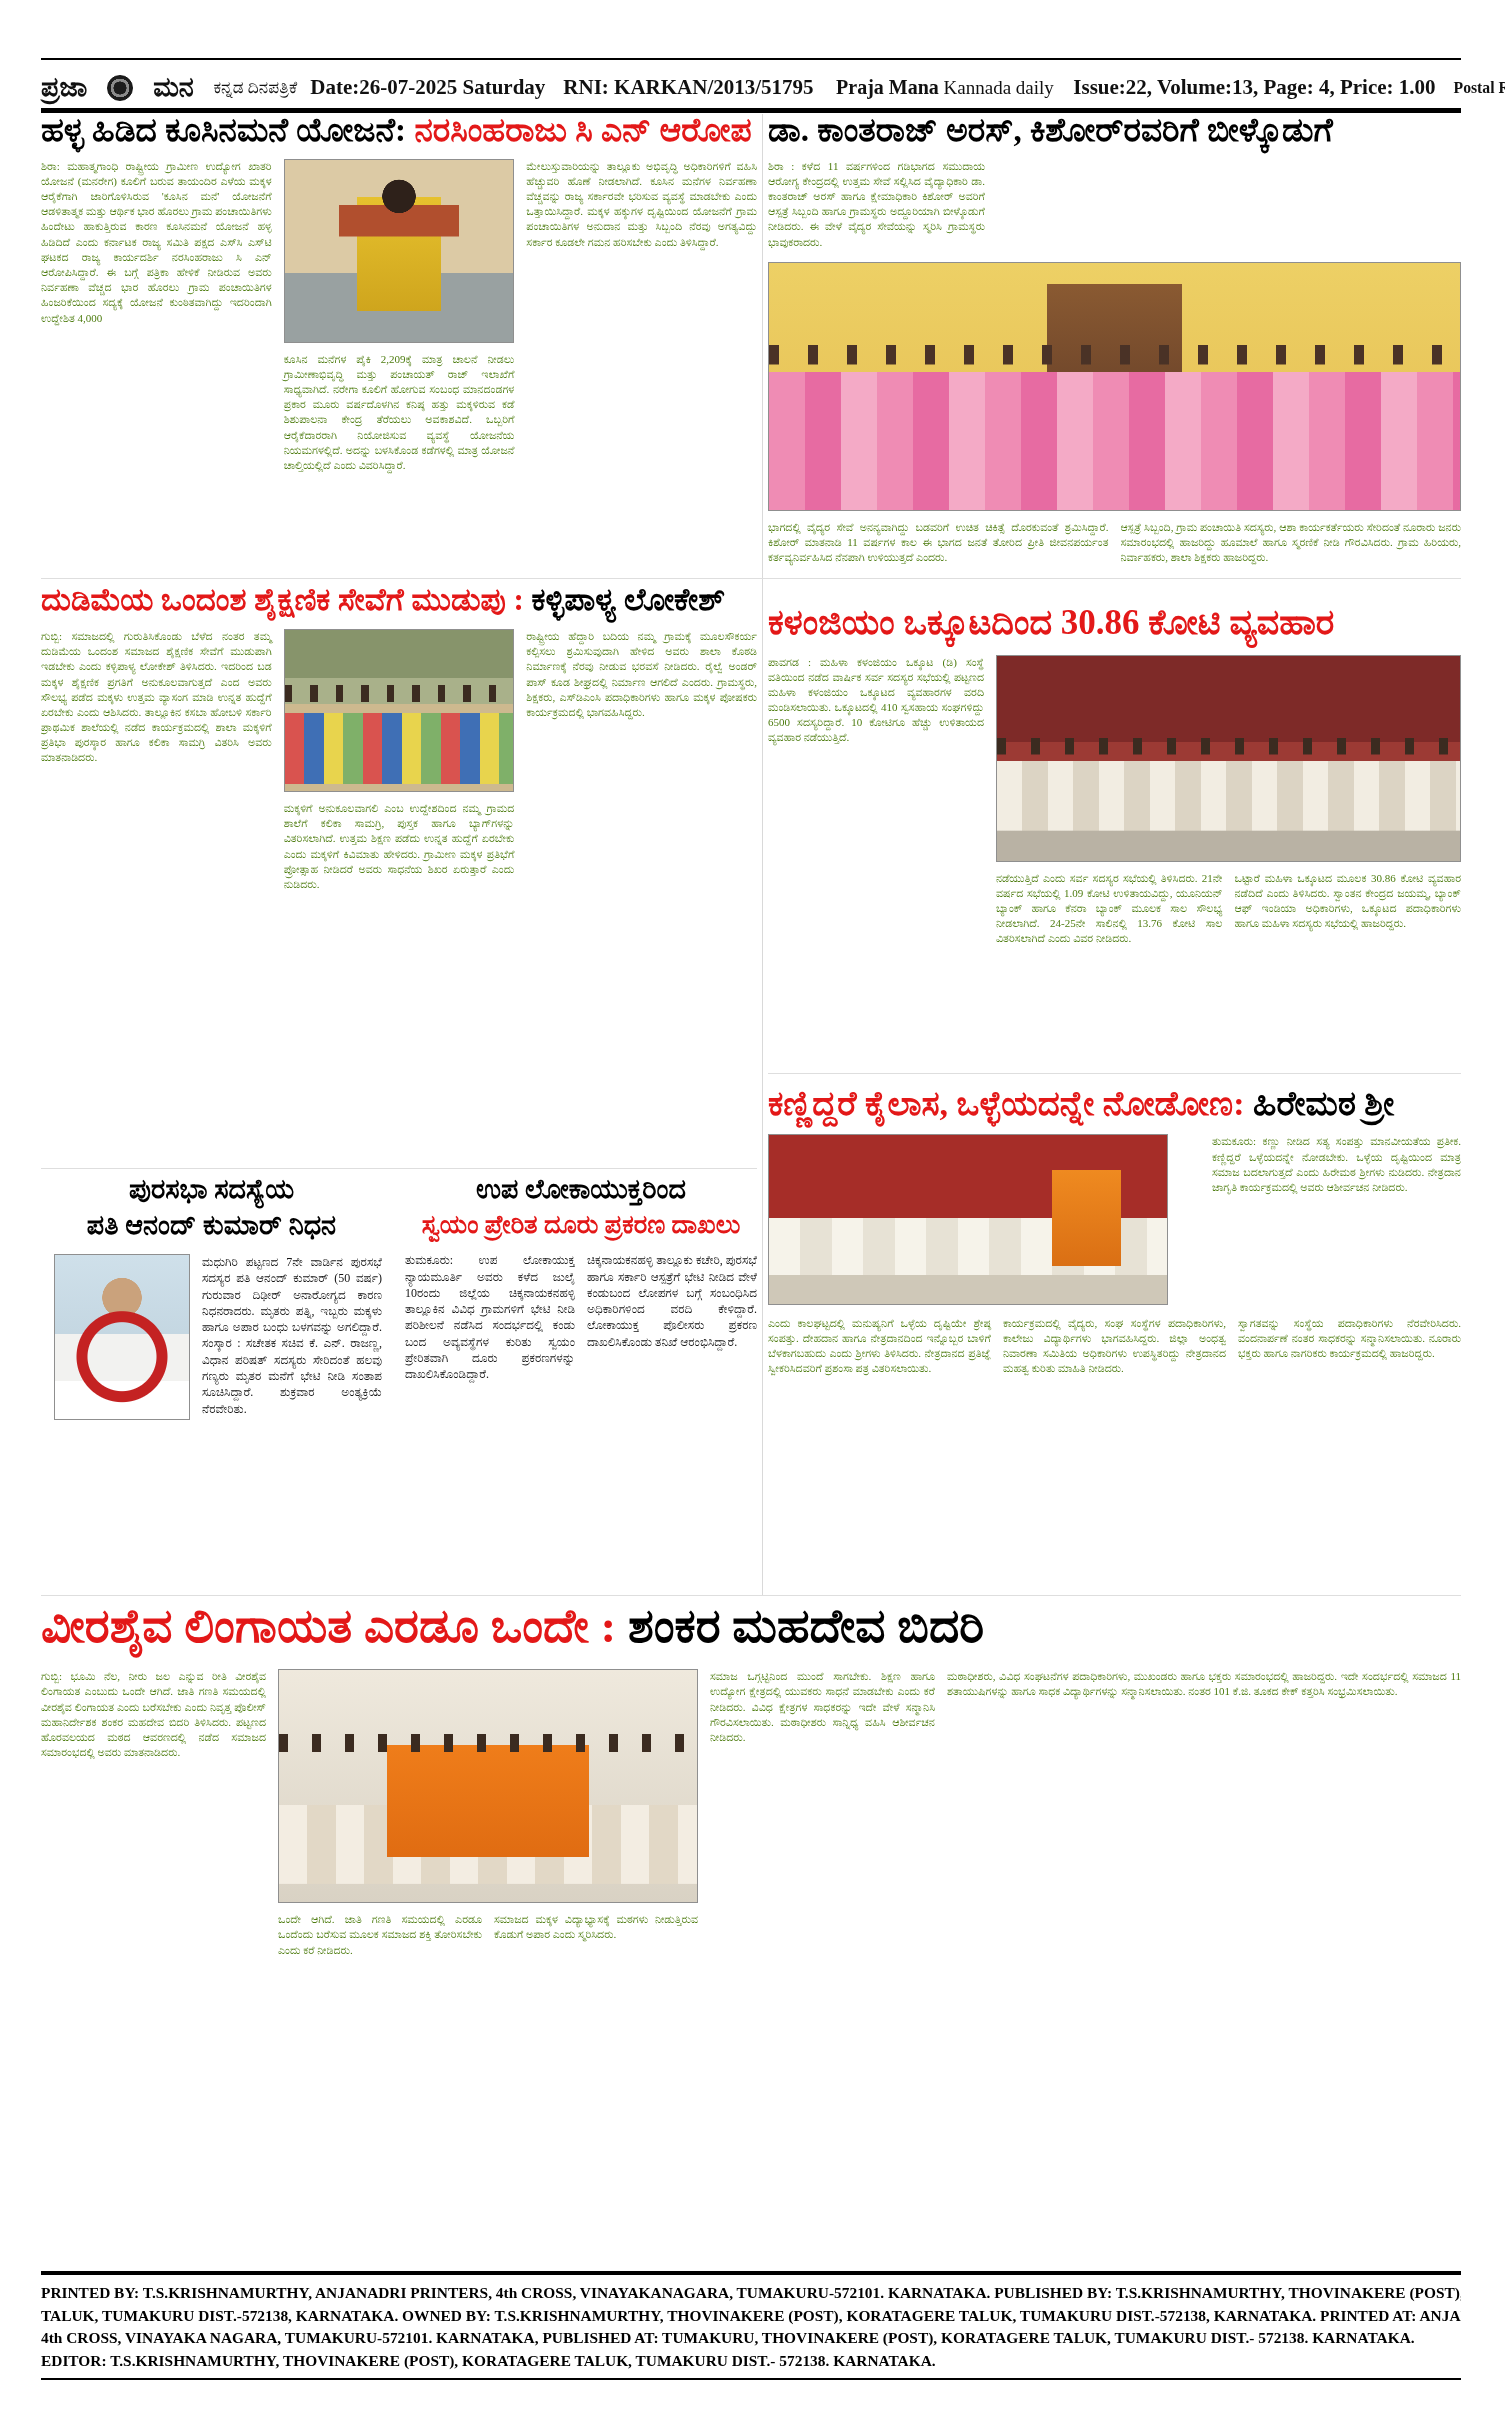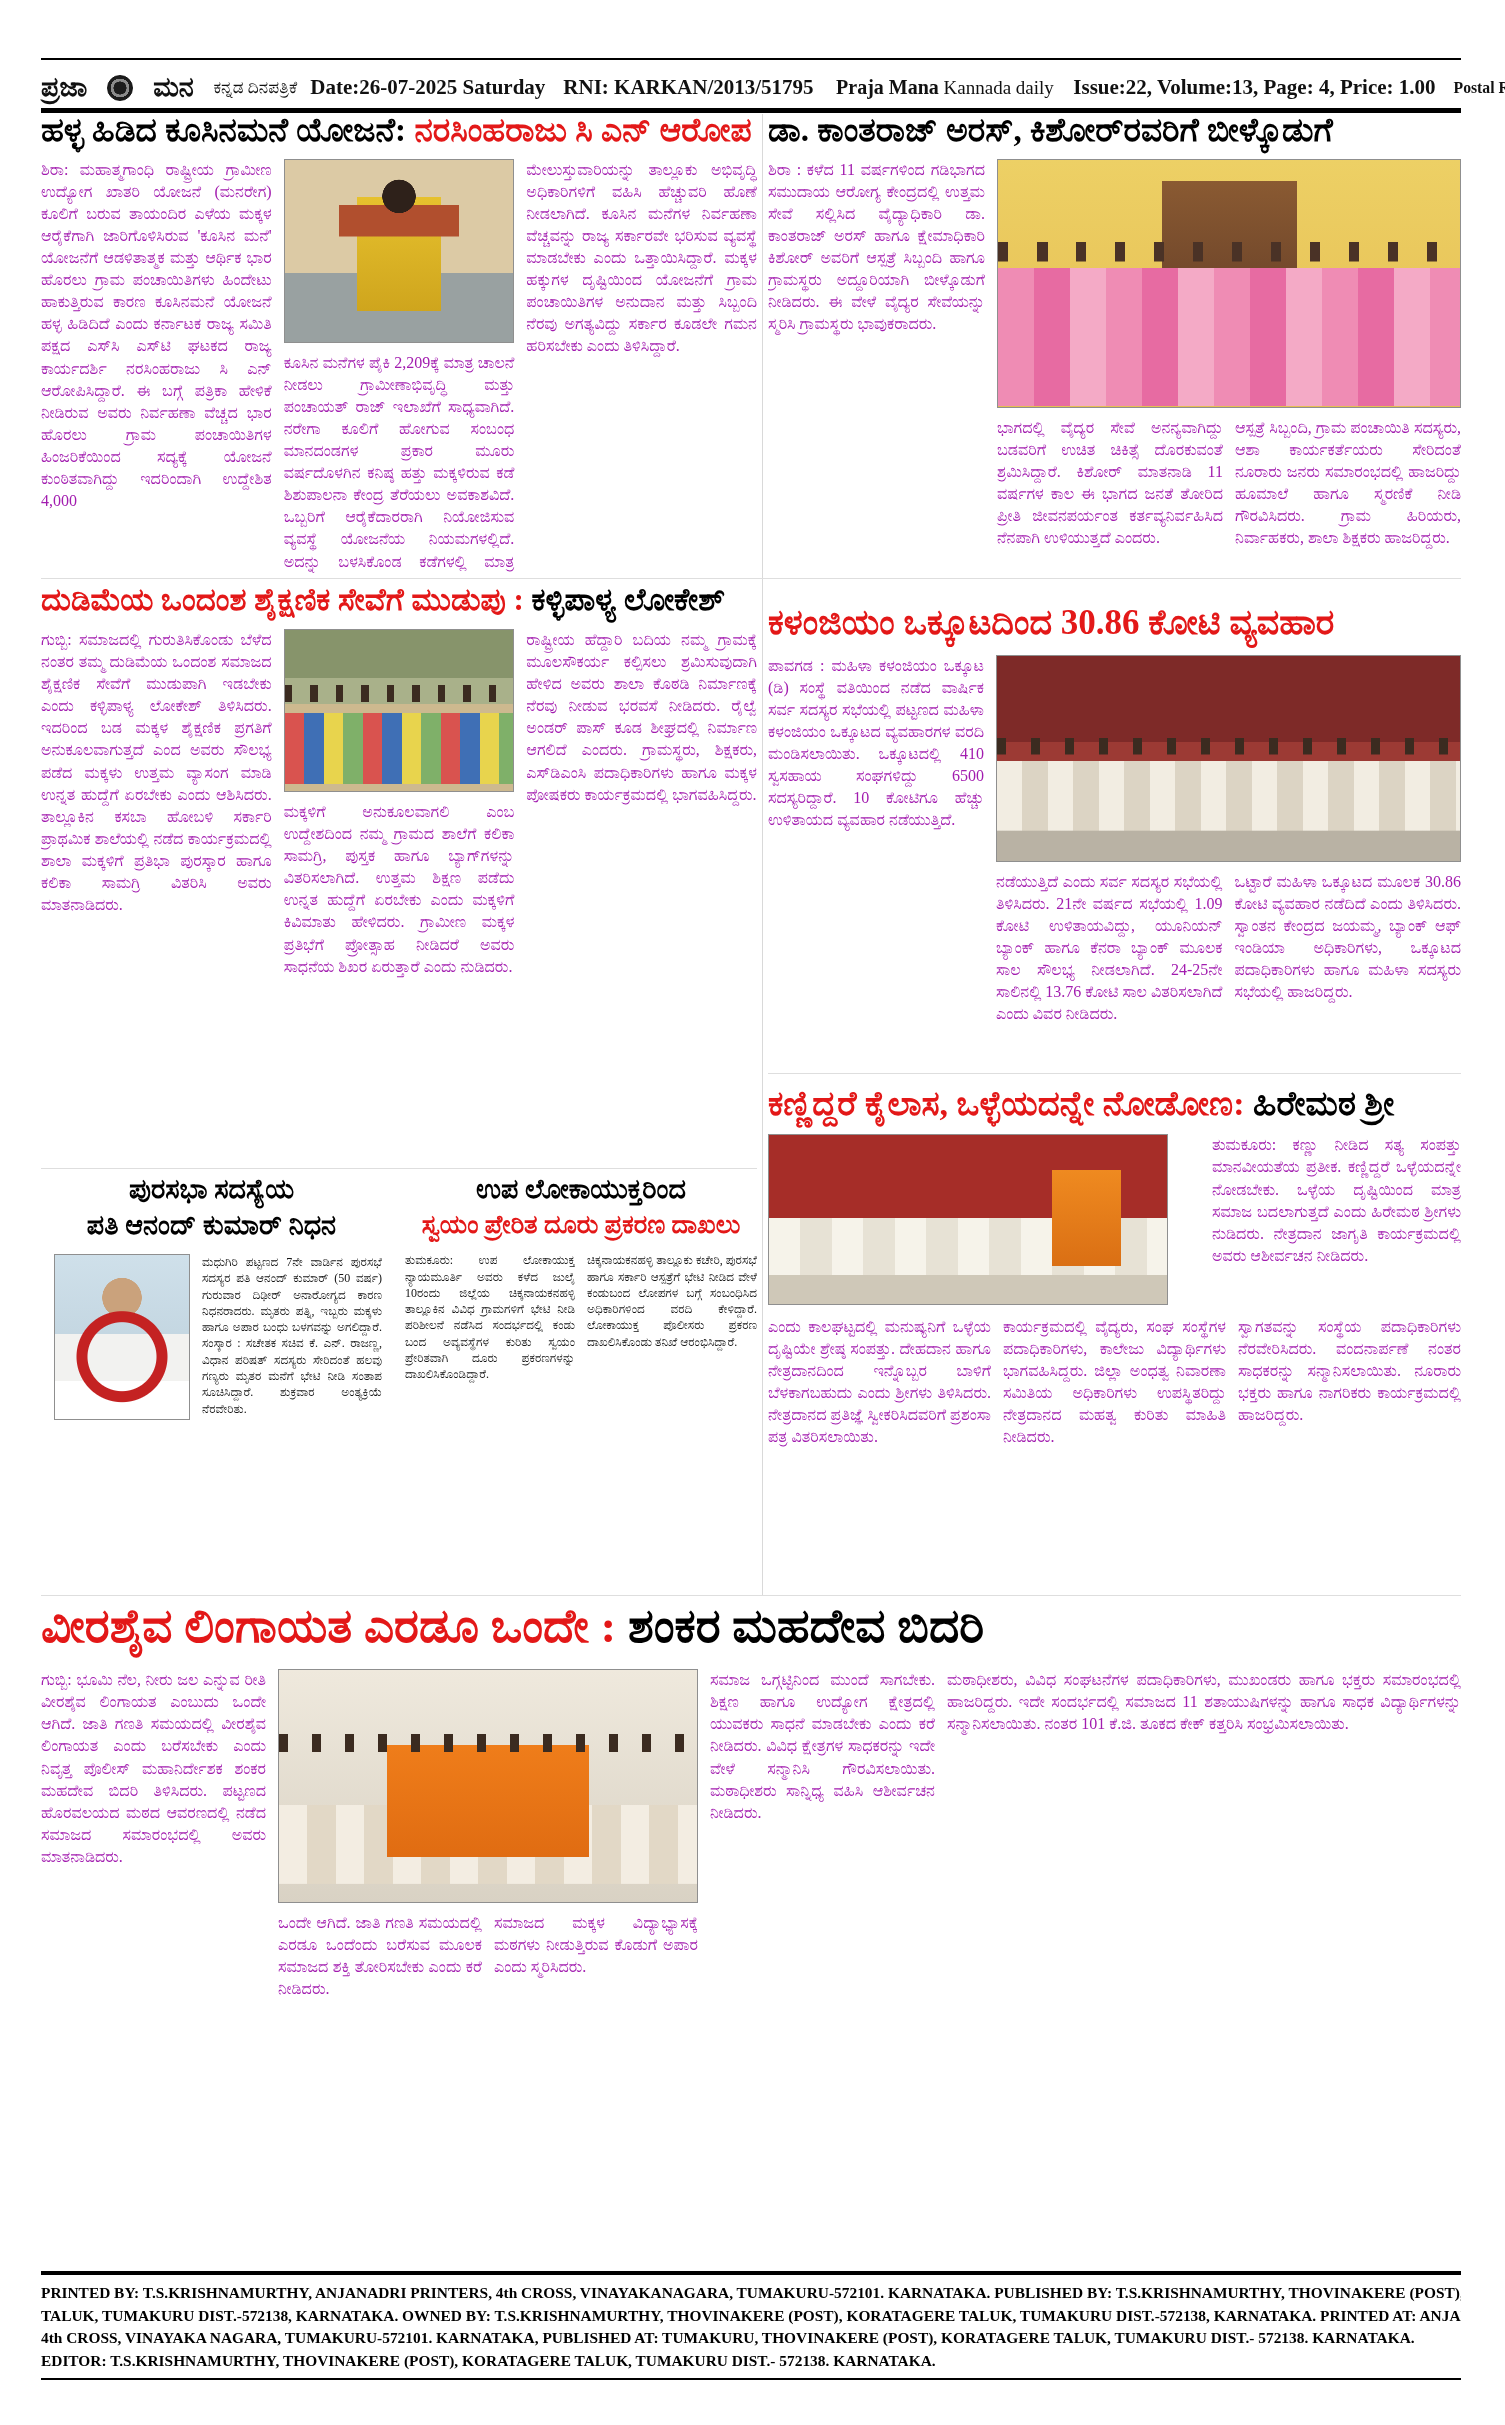--- a/index.html
+++ b/index.html
@@ -21,21 +21,21 @@
   .mh-en b{font-size:20px;}
   .mh-issue{font-weight:bold;font-size:21px;margin-left:19.5px;}
   .mh-postal{font-weight:bold;font-size:15.7px;margin-left:18px;}
 
   
   .art{position:absolute;}
   .hl{font-weight:bold;line-height:1.1;color:#000;letter-spacing:0;}
   .red{color:#e31818;}
   .cols{display:flex;gap:12px;align-items:stretch;}
   .col{flex:1;min-width:0;}
-  .bt{font-size:16px;line-height:1.38;text-align:justify;color:#a21caf;}
+  .bt{font-size:11px;line-height:1.38;text-align:justify;color:#4d7c0f;}
   .bt-sm{font-size:12px;line-height:1.36;text-align:justify;color:#141414;}
   .stack > * + *{margin-top:9px;}
 
   .photo{border:0.7px solid #8f8f8f;box-sizing:border-box;}
 
   .ph1{background-image:
       radial-gradient(circle at 50% 20%, #2e211a 0 16.5px, rgba(0,0,0,0) 17px),
       linear-gradient(#b14f2e,#b14f2e),
       linear-gradient(#e6c12e,#cfa51d),
       linear-gradient(#dccaa5 0 62%, #99a1a1 62% 100%);
@@ -136,21 +136,21 @@
         <div class="bt">ಕೂಸಿನ ಮನೆಗಳ ಪೈಕಿ 2,209ಕ್ಕೆ ಮಾತ್ರ ಚಾಲನೆ ನೀಡಲು ಗ್ರಾಮೀಣಾಭಿವೃದ್ಧಿ ಮತ್ತು ಪಂಚಾಯತ್ ರಾಜ್ ಇಲಾಖೆಗೆ ಸಾಧ್ಯವಾಗಿದೆ. ನರೇಗಾ ಕೂಲಿಗೆ ಹೋಗುವ ಸಂಬಂಧ ಮಾನದಂಡಗಳ ಪ್ರಕಾರ ಮೂರು ವರ್ಷದೊಳಗಿನ ಕನಿಷ್ಠ ಹತ್ತು ಮಕ್ಕಳಿರುವ ಕಡೆ ಶಿಶುಪಾಲನಾ ಕೇಂದ್ರ ತೆರೆಯಲು ಅವಕಾಶವಿದೆ. ಒಬ್ಬರಿಗೆ ಆರೈಕೆದಾರರಾಗಿ ನಿಯೋಜಿಸುವ ವ್ಯವಸ್ಥೆ ಯೋಜನೆಯ ನಿಯಮಗಳಲ್ಲಿದೆ. ಅದನ್ನು ಬಳಸಿಕೊಂಡ ಕಡೆಗಳಲ್ಲಿ ಮಾತ್ರ ಯೋಜನೆ ಚಾಲ್ತಿಯಲ್ಲಿದೆ ಎಂದು ವಿವರಿಸಿದ್ದಾರೆ.</div>
       </div>
       <div class="col bt">ಮೇಲುಸ್ತುವಾರಿಯನ್ನು ತಾಲ್ಲೂಕು ಅಭಿವೃದ್ಧಿ ಅಧಿಕಾರಿಗಳಿಗೆ ವಹಿಸಿ ಹೆಚ್ಚುವರಿ ಹೊಣೆ ನೀಡಲಾಗಿದೆ. ಕೂಸಿನ ಮನೆಗಳ ನಿರ್ವಹಣಾ ವೆಚ್ಚವನ್ನು ರಾಜ್ಯ ಸರ್ಕಾರವೇ ಭರಿಸುವ ವ್ಯವಸ್ಥೆ ಮಾಡಬೇಕು ಎಂದು ಒತ್ತಾಯಿಸಿದ್ದಾರೆ. ಮಕ್ಕಳ ಹಕ್ಕುಗಳ ದೃಷ್ಟಿಯಿಂದ ಯೋಜನೆಗೆ ಗ್ರಾಮ ಪಂಚಾಯಿತಿಗಳ ಅನುದಾನ ಮತ್ತು ಸಿಬ್ಬಂದಿ ನೆರವು ಅಗತ್ಯವಿದ್ದು ಸರ್ಕಾರ ಕೂಡಲೇ ಗಮನ ಹರಿಸಬೇಕು ಎಂದು ತಿಳಿಸಿದ್ದಾರೆ.</div>
     </div>
   </div>
 
   <div class="art" style="left:768px;top:112px;width:693px;">
     <div class="hl" style="font-size:33px;">
       <span>ಡಾ. ಕಾಂತರಾಜ್ ಅರಸ್, ಕಿಶೋರ್‌ರವರಿಗೆ ಬೀಳ್ಕೊಡುಗೆ</span>
     </div>
-    <div class="cols" style="margin-top:10.5px;height:414px;overflow:hidden;">
+    <div class="cols" style="margin-top:10.5px;height:414px;overflow:hidden;flex-direction:column;">
       <div class="bt" style="width:217px;flex:none;">ಶಿರಾ : ಕಳೆದ 11 ವರ್ಷಗಳಿಂದ ಗಡಿಭಾಗದ ಸಮುದಾಯ ಆರೋಗ್ಯ ಕೇಂದ್ರದಲ್ಲಿ ಉತ್ತಮ ಸೇವೆ ಸಲ್ಲಿಸಿದ ವೈದ್ಯಾಧಿಕಾರಿ ಡಾ. ಕಾಂತರಾಜ್ ಅರಸ್ ಹಾಗೂ ಕ್ಷೇಮಾಧಿಕಾರಿ ಕಿಶೋರ್ ಅವರಿಗೆ ಆಸ್ಪತ್ರೆ ಸಿಬ್ಬಂದಿ ಹಾಗೂ ಗ್ರಾಮಸ್ಥರು ಅದ್ದೂರಿಯಾಗಿ ಬೀಳ್ಕೊಡುಗೆ ನೀಡಿದರು. ಈ ವೇಳೆ ವೈದ್ಯರ ಸೇವೆಯನ್ನು ಸ್ಮರಿಸಿ ಗ್ರಾಮಸ್ಥರು ಭಾವುಕರಾದರು.</div>
       <div style="flex:1;min-width:0;">
         <div class="photo ph2" style="width:100%;height:249px;"></div>
         <div class="cols" style="margin-top:9px;">
           <div class="col bt">ಭಾಗದಲ್ಲಿ ವೈದ್ಯರ ಸೇವೆ ಅನನ್ಯವಾಗಿದ್ದು ಬಡವರಿಗೆ ಉಚಿತ ಚಿಕಿತ್ಸೆ ದೊರಕುವಂತೆ ಶ್ರಮಿಸಿದ್ದಾರೆ. ಕಿಶೋರ್ ಮಾತನಾಡಿ 11 ವರ್ಷಗಳ ಕಾಲ ಈ ಭಾಗದ ಜನತೆ ತೋರಿದ ಪ್ರೀತಿ ಜೀವನಪರ್ಯಂತ ಕರ್ತವ್ಯನಿರ್ವಹಿಸಿದ ನೆನಪಾಗಿ ಉಳಿಯುತ್ತದೆ ಎಂದರು.</div>
           <div class="col bt">ಆಸ್ಪತ್ರೆ ಸಿಬ್ಬಂದಿ, ಗ್ರಾಮ ಪಂಚಾಯಿತಿ ಸದಸ್ಯರು, ಆಶಾ ಕಾರ್ಯಕರ್ತೆಯರು ಸೇರಿದಂತೆ ನೂರಾರು ಜನರು ಸಮಾರಂಭದಲ್ಲಿ ಹಾಜರಿದ್ದು ಹೂಮಾಲೆ ಹಾಗೂ ಸ್ಮರಣಿಕೆ ನೀಡಿ ಗೌರವಿಸಿದರು. ಗ್ರಾಮ ಹಿರಿಯರು, ನಿರ್ವಾಹಕರು, ಶಾಲಾ ಶಿಕ್ಷಕರು ಹಾಜರಿದ್ದರು.</div>
         </div>
       </div>
     </div>
   </div>

